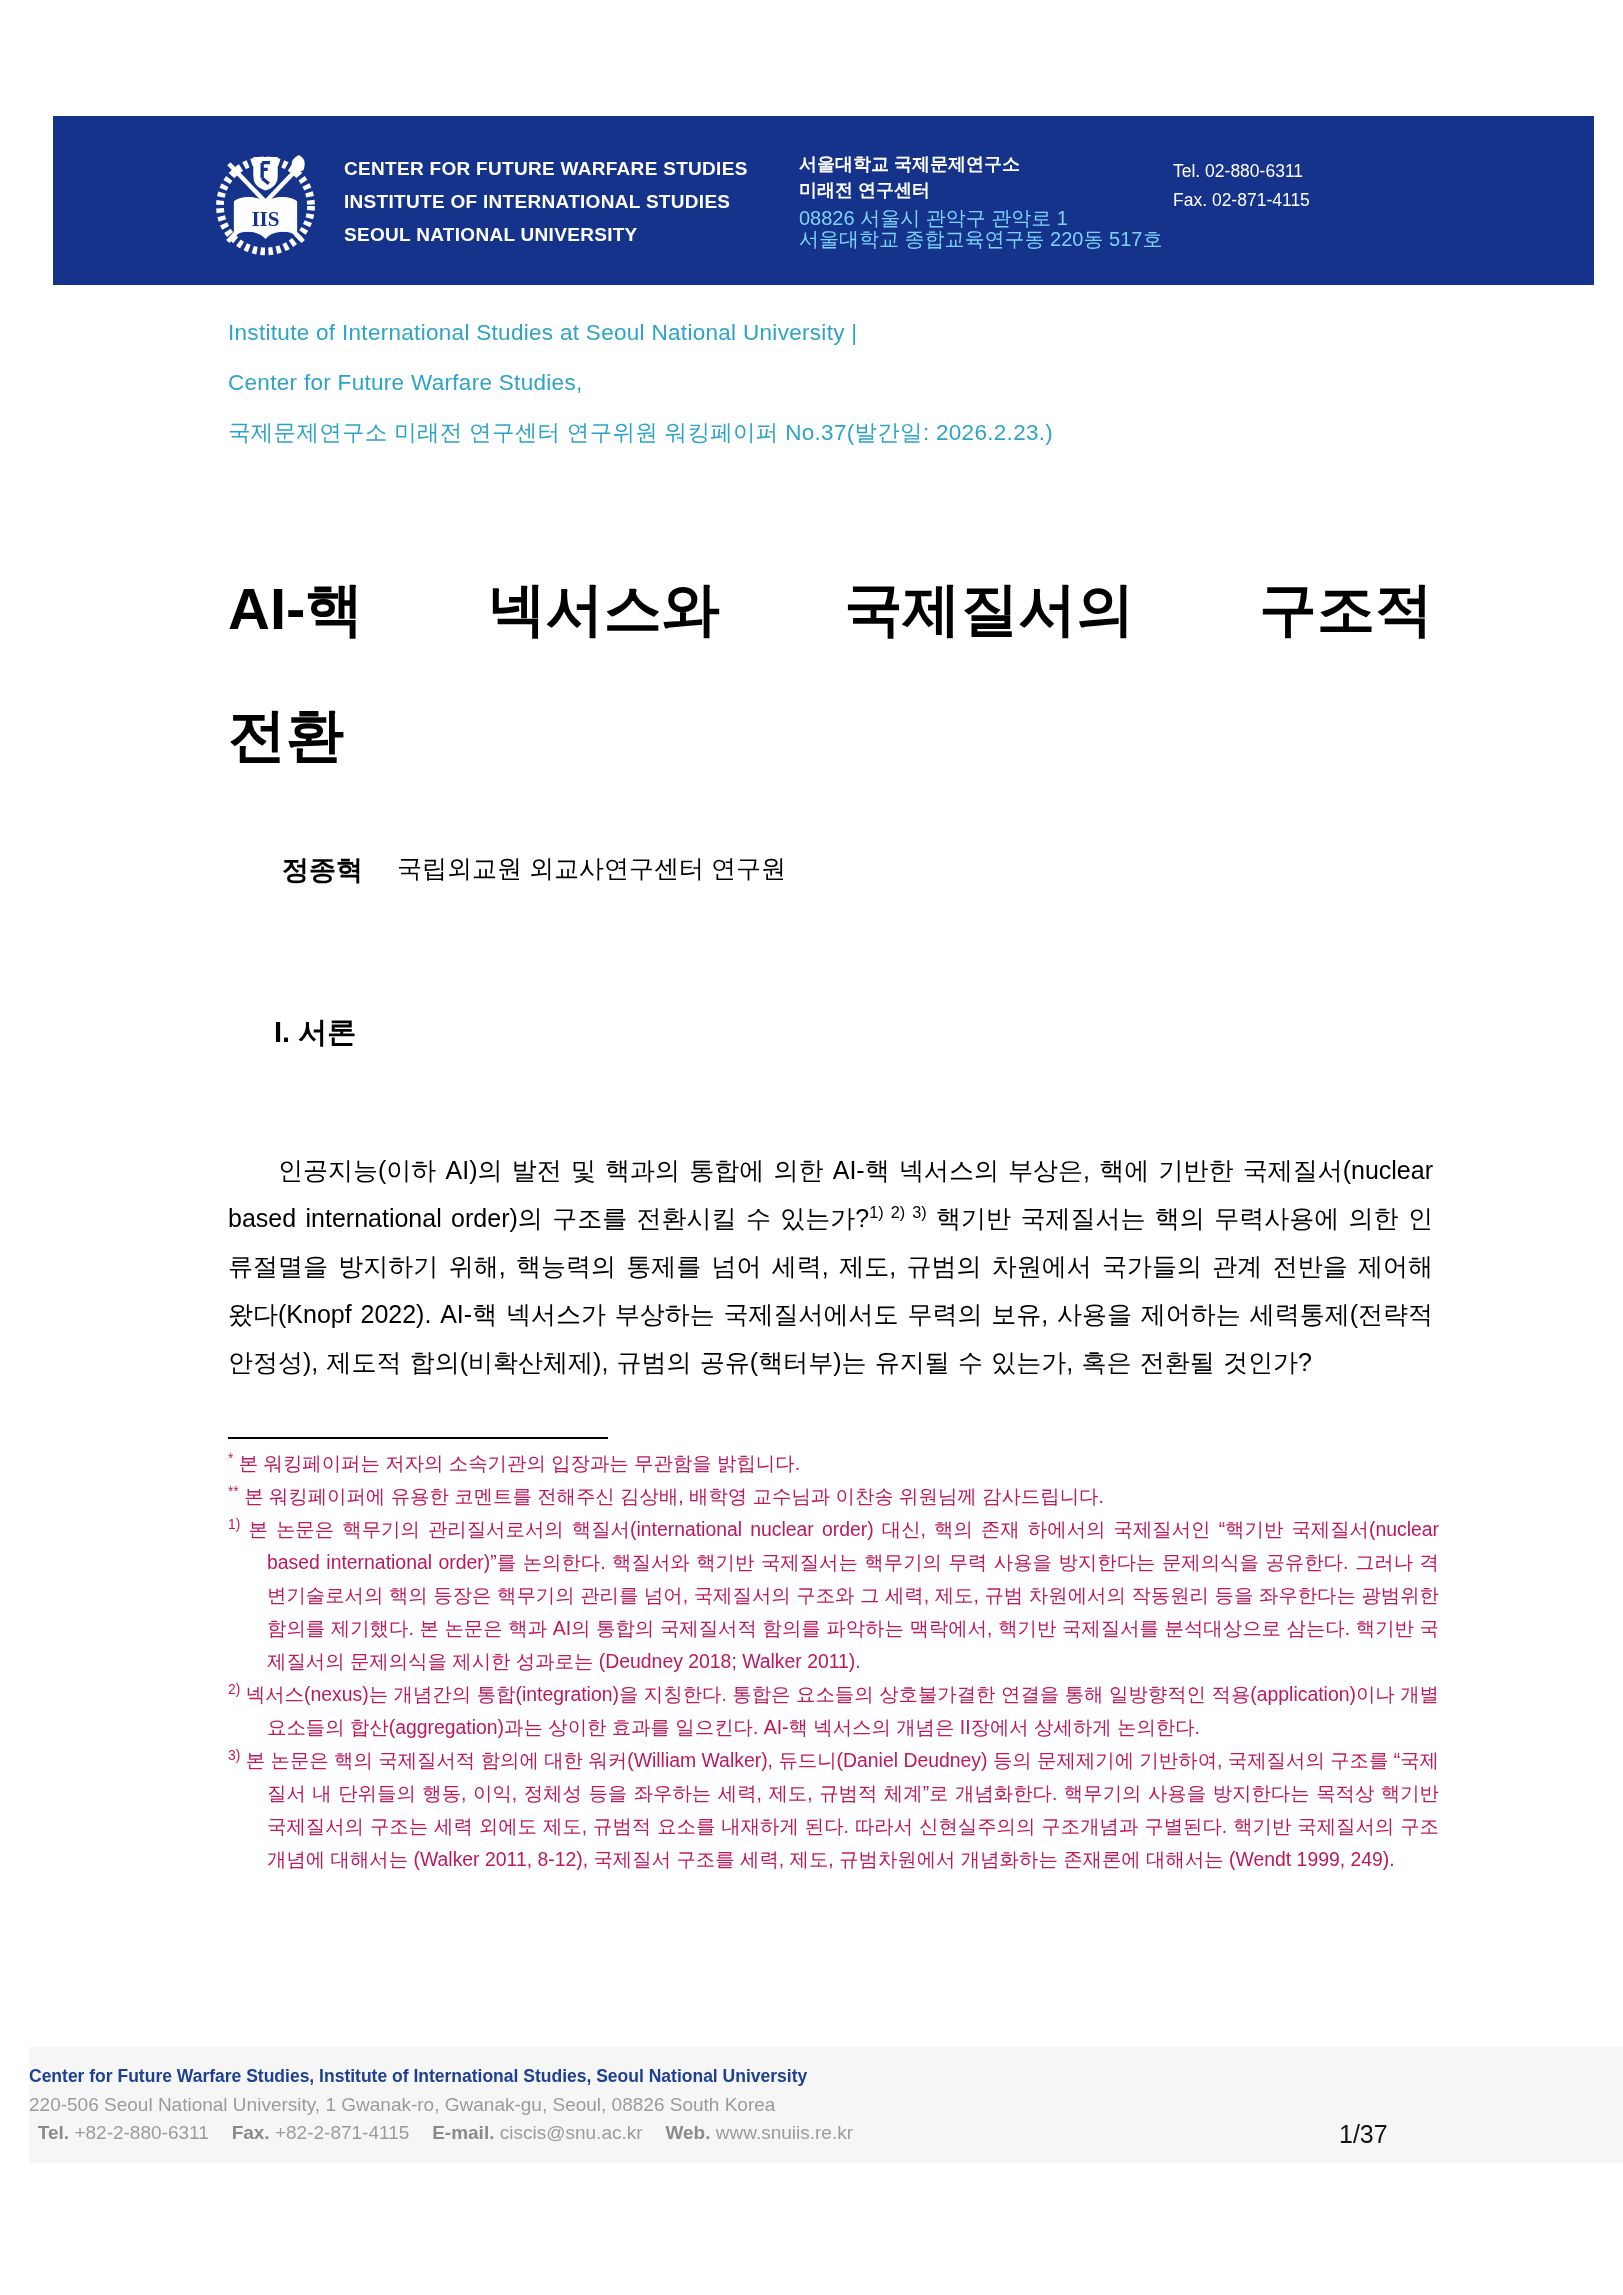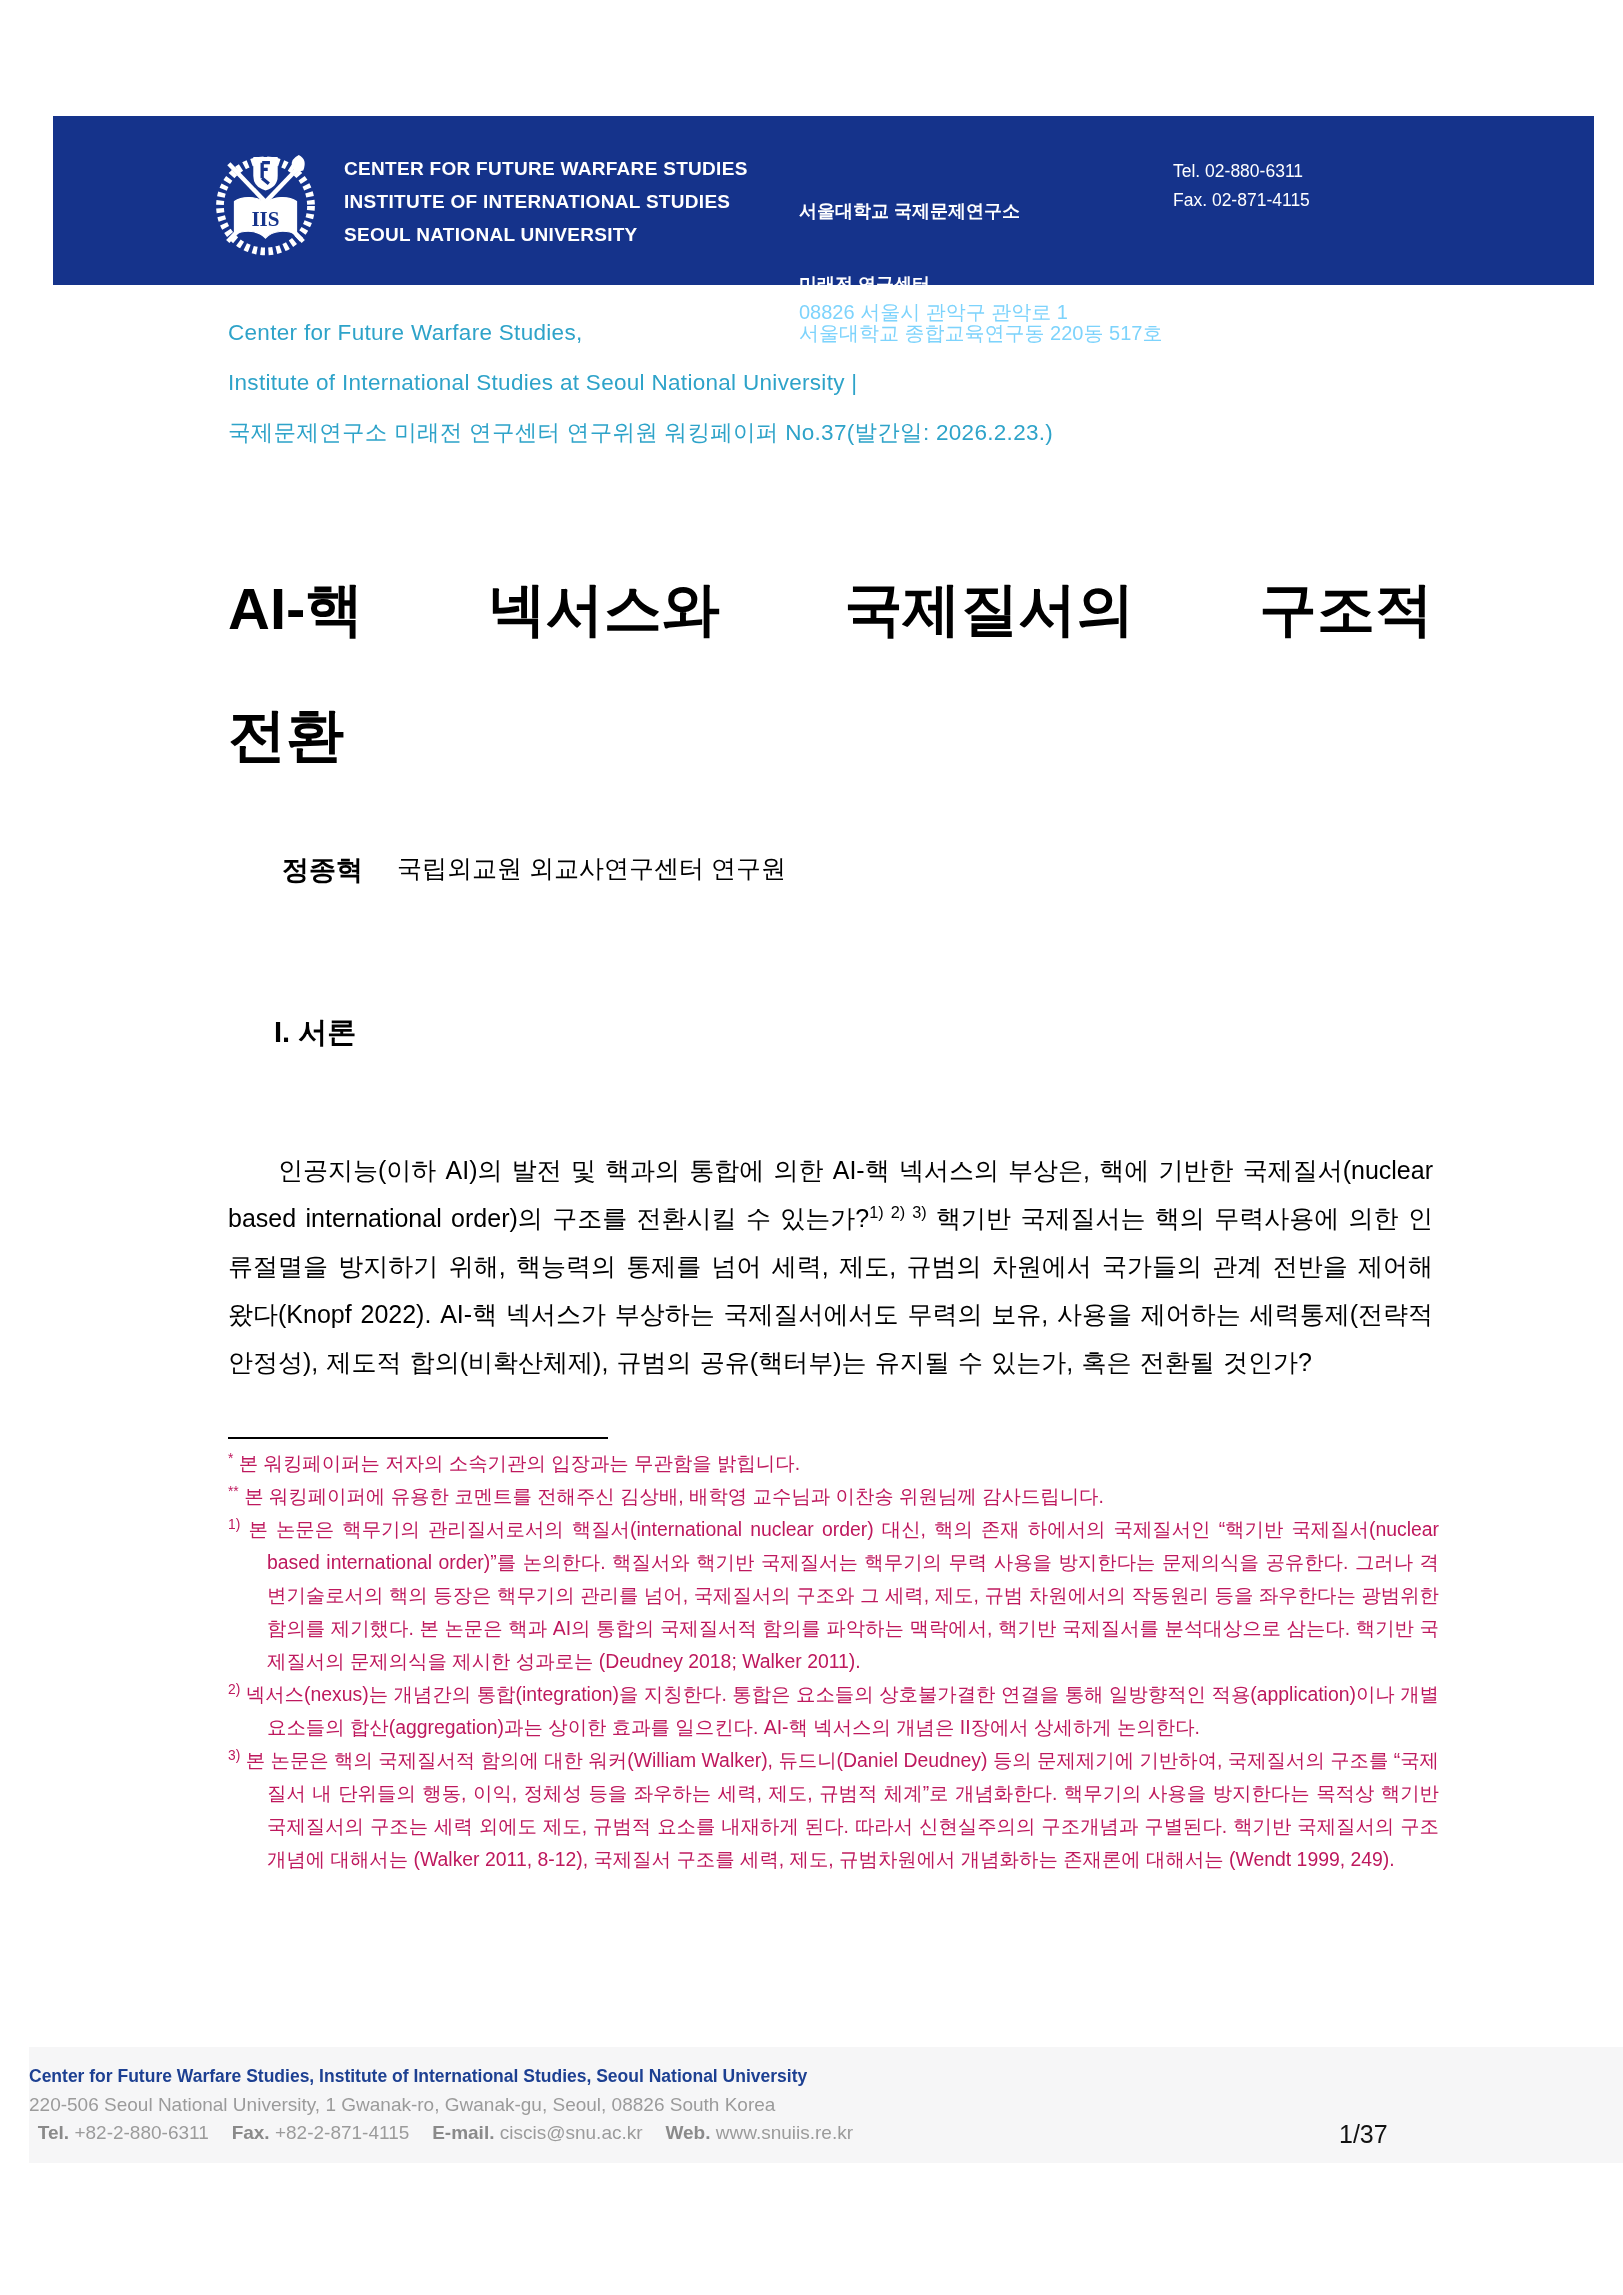--- a/index.html
+++ b/index.html
@@ -5,21 +5,21 @@
   html,body{margin:0;padding:0;background:#ffffff;}
   .page{
     position:relative;width:1624px;height:2295px;background:#ffffff;
     font-family:"Liberation Sans", sans-serif;color:#000;overflow:hidden;
   }
   
   .banner{position:absolute;left:53px;top:116px;width:1541px;height:169px;background:#15338b;}
   .banner-logo{position:absolute;left:150px;top:30px;width:125px;height:111px;}
   .banner-en{position:absolute;left:291px;top:36px;color:#fff;font-weight:bold;font-size:19px;line-height:33px;letter-spacing:0.3px;}
   .banner-kr{position:absolute;left:746px;top:35px;color:#fff;}
-  .banner-kr .kr-bold{font-weight:bold;font-size:18px;line-height:26px;margin-top:47px;}
+  .banner-kr .kr-bold{font-weight:bold;font-size:18px;line-height:26px;}
   .banner-kr .kr-addr{font-size:20px;line-height:20.7px;color:#7dd3fc;margin-top:5px;}
   .banner-contact{position:absolute;left:1120px;top:41px;color:#fff;font-size:17.5px;line-height:29px;}
   
   .masthead{position:absolute;left:228px;top:308px;font-size:22.5px;line-height:50px;color:#2ea3c9;letter-spacing:0.3px;}
   
   .doc-title{position:absolute;left:228px;top:546px;width:1205px;font-weight:800;font-size:58px;line-height:126px;color:#000;}
   .doc-title .t1{text-align:justify;text-align-last:justify;}
   
   .author{position:absolute;left:282px;top:852px;display:flex;align-items:flex-start;gap:34px;}
   .author .name{font-size:27px;font-weight:600;}
@@ -81,22 +81,22 @@
       </div>
     </div>
 
     <div class="banner-contact">
       <div>Tel. 02-880-6311</div>
       <div>Fax. 02-871-4115</div>
     </div>
   </div>
 
   <div class="masthead">
+    <div>Institute of International Studies at Seoul National University |</div>
     <div>Center for Future Warfare Studies,</div>
-    <div>Institute of International Studies at Seoul National University |</div>
     <div>국제문제연구소 미래전 연구센터 연구위원 워킹페이퍼 No.37(발간일: 2026.2.23.)</div>
   </div>
 
   <div class="doc-title">
     <div class="t1">AI-핵 넥서스와 국제질서의 구조적</div>
     <div class="t2">전환</div>
   </div>
 
   <div class="author">
     <span class="name">정종혁</span>

